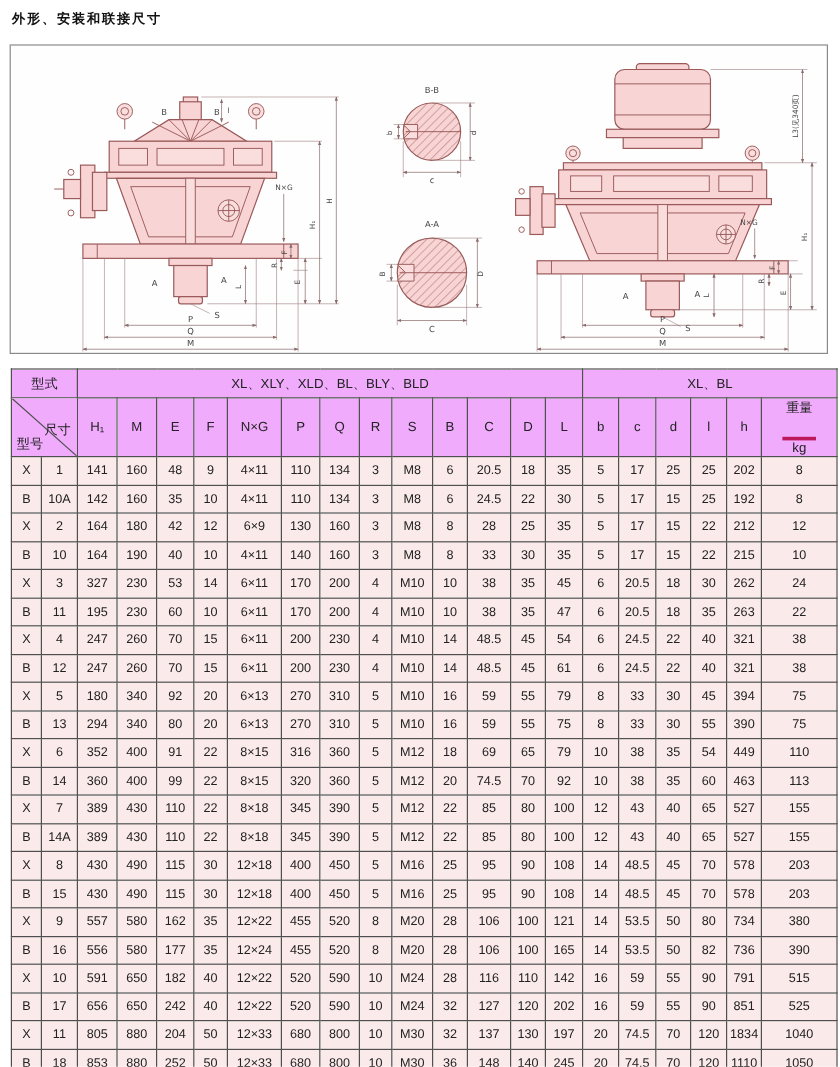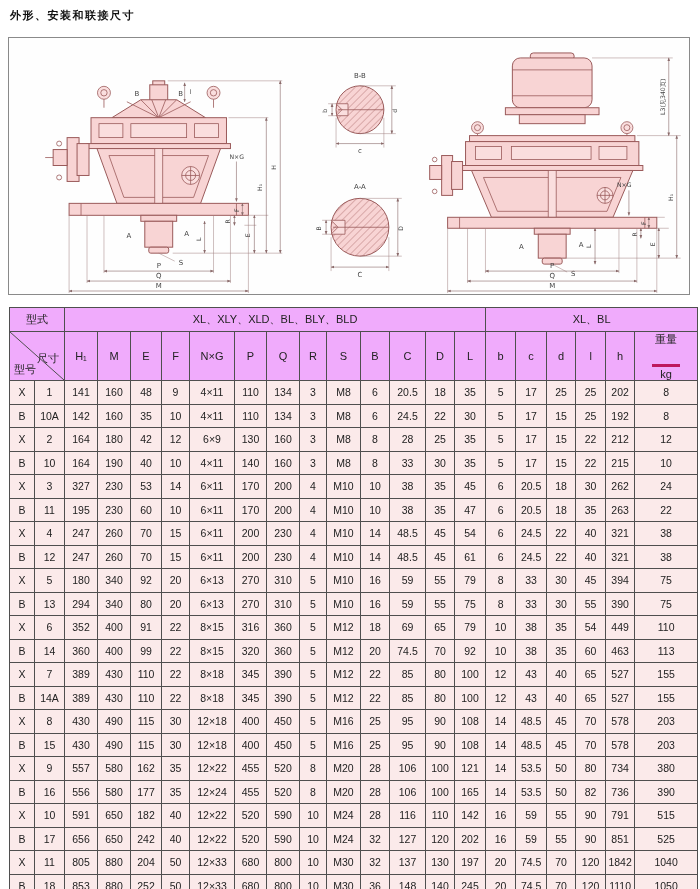--- a/index.html
+++ b/index.html
@@ -821,21 +821,21 @@
           <td>10</td>
           <td>M30</td>
           <td>32</td>
           <td>137</td>
           <td>130</td>
           <td>197</td>
           <td>20</td>
           <td>74.5</td>
           <td>70</td>
           <td>120</td>
-          <td>1842</td>
+          <td>1834</td>
           <td>1040</td>
         </tr>
         <tr>
           <td>B</td>
           <td>18</td>
           <td>853</td>
           <td>880</td>
           <td>252</td>
           <td>50</td>
           <td>12×33</td>

